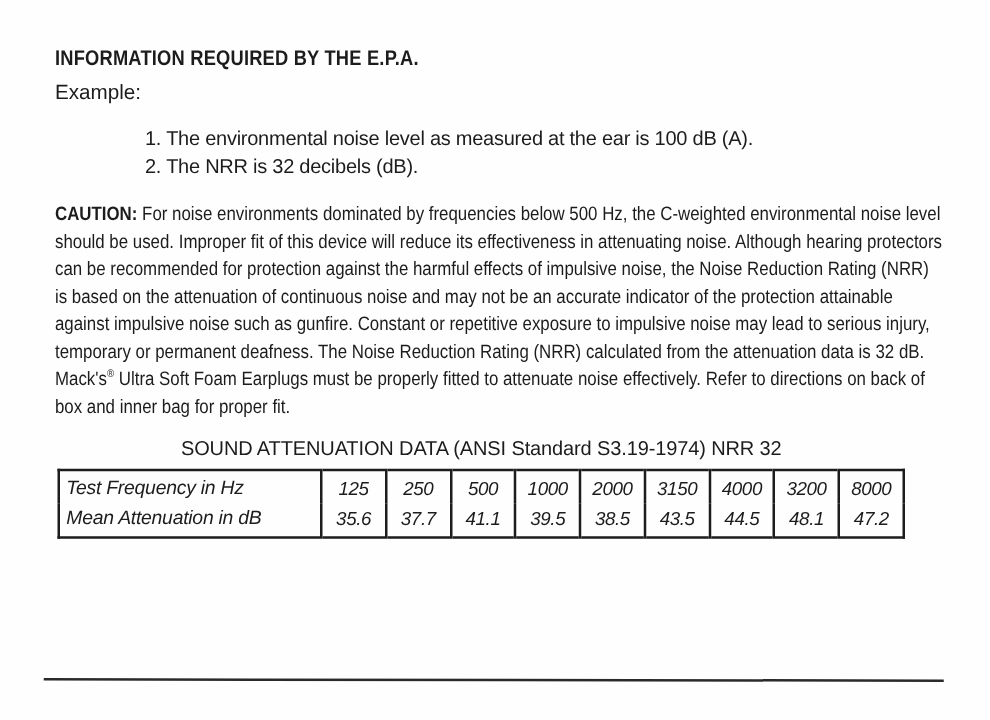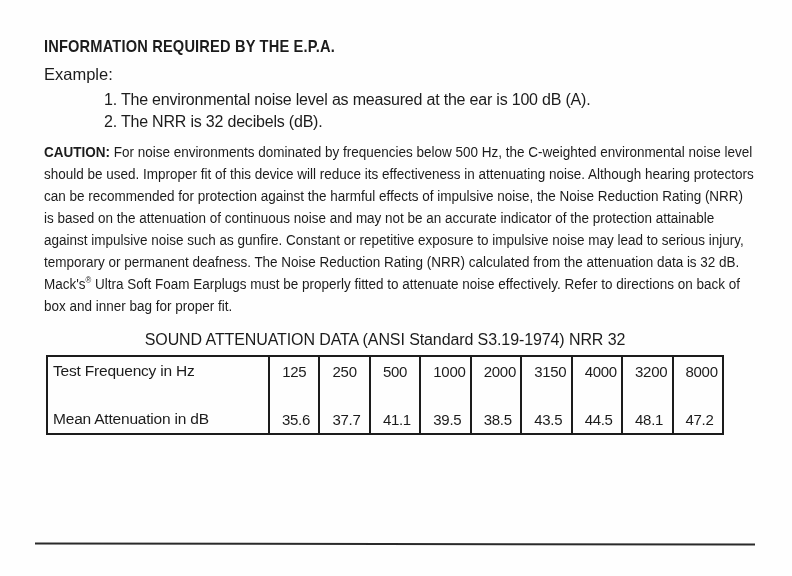--- a/index.html
+++ b/index.html
@@ -31,21 +31,21 @@
     width: 660px;
     margin: 0;
     letter-spacing: -0.1px;
   }
   .example-label {
     font-size: 16.5px;
     line-height: 22px;
   }
   .example-list {
     list-style: none;
-    margin: 4px;
+    margin: 16px;
     padding: 0 0 0 56px;
     font-size: 16px;
     line-height: 22px;
     letter-spacing: -0.2px;
   }
   .caution {
     margin: 8px 0 0 0;
     font-size: 15.5px;
     line-height: 22px;
     width: 818px;
@@ -74,23 +74,24 @@
     border-collapse: collapse;
     width: 678px;
     table-layout: fixed;
     border: 2px solid #1c1c1c;
   }
   table.atten td {
     border-left: 2px solid #1c1c1c;
     font-size: 15px;
     height: 24px;
     text-align: center;
-    padding: 12px;
+    padding: 0;
     letter-spacing: -0.3px;
     vertical-align: middle;
+    font-style: italic;
   }
   table.atten td.lbl {
     border-left: none;
     text-align: left;
     padding-left: 5px;
     width: 203px;
     letter-spacing: -0.2px;
     font-size: 15.5px;
   }
   table.atten tr:first-child td { padding-top: 2px; }

